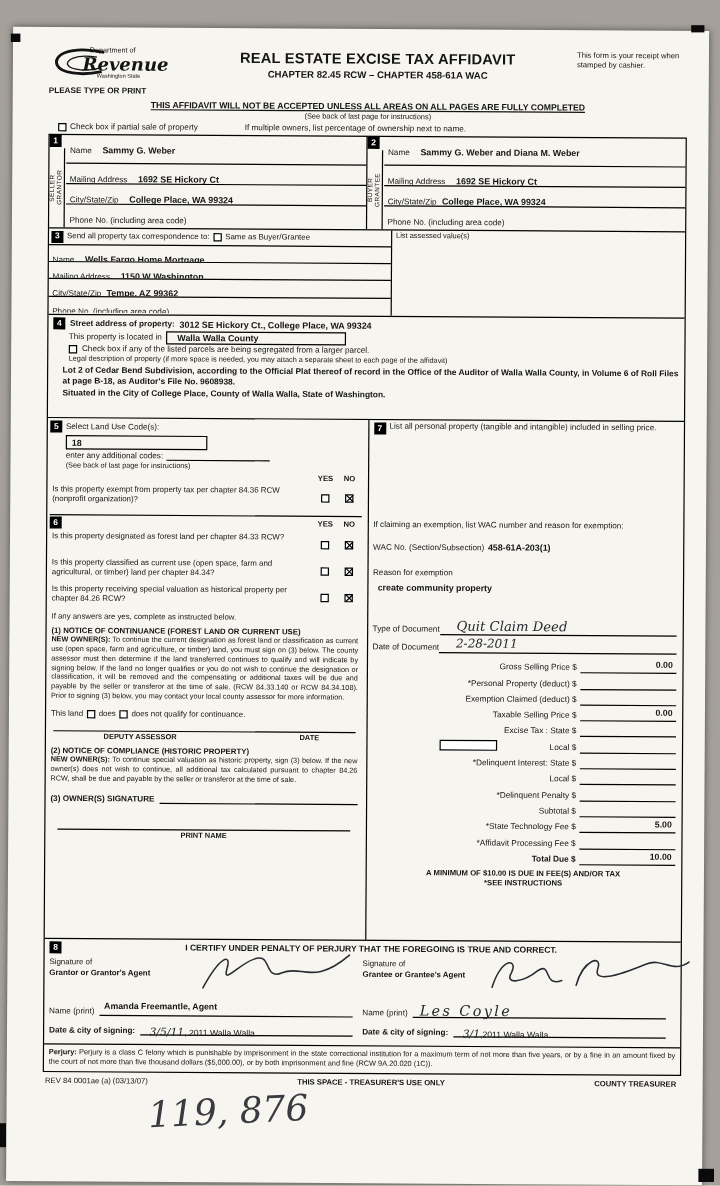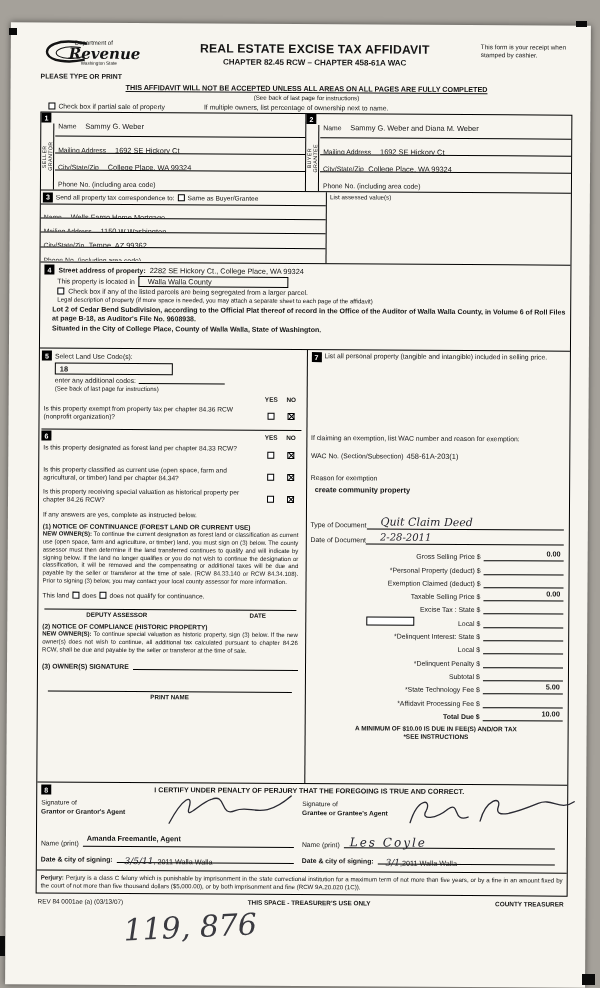--- a/index.html
+++ b/index.html
@@ -9,21 +9,21 @@
            transform:rotate(.35deg); box-shadow:0 0 6px rgba(0,0,0,.55); padding:14px 18px 0 30px; }
   .mark { position:absolute; background:#0a0a0a; z-index:5; }
   .m-tl{left:9px;top:28px;width:8px;height:7px}
   .m-tr{right:13px;top:21px;width:11px;height:6px}
   .m-bl{left:0;top:936px;width:5px;height:20px}
   .m-br{right:5px;bottom:3px;width:13px;height:11px}
 
   .b{font-weight:bold}
   .lab{font-size:6.8px}
   .tiny{font-size:6.1px}
-  .val{font-size:7.4px;font-weight:normal}
+  .val{font-size:7.4px;font-weight:bold}
   .hand{font-family:"DejaVu Serif",serif;font-style:italic;color:#26262e}
   .badge{display:inline-flex;align-items:center;justify-content:center;width:10px;height:10px;background:#000;color:#fff;
          font-size:7px;font-weight:bold;flex:none}
   .cb{display:inline-block;width:7px;height:7px;border:1px solid #000;position:relative;vertical-align:middle;background:#fff;flex:none}
   .cb.checked::before,.cb.checked::after{content:"";position:absolute;left:-1px;top:2px;width:8px;height:1px;background:#000}
   .cb.checked::before{transform:rotate(45deg)}
   .cb.checked::after{transform:rotate(-45deg)}
 
   
   .hdr{display:flex;align-items:flex-start}
@@ -63,21 +63,21 @@
   .s3l .field{height:14.6px;padding-top:1px}
   .s3m{width:28%;border-right:1px solid #000;padding:1px 3px}
   .s3m-h{font-size:5.9px;line-height:1.2}
   .parcel-print{font-size:7px;border-bottom:1px solid #000;margin-top:3px;padding-left:2px}
   .parcel-hand{font-size:12.5px;border-bottom:1px solid #000;padding-left:4px;letter-spacing:1px}
   .s3r{width:18%;padding:1px 3px;font-size:6.2px}
 
   
   .s4{height:86px;border-bottom:1px solid #000;padding:1px 4px}
   .s4row{display:flex;align-items:center;gap:4px;margin-top:1px}
-  .loc-box{display:inline-block;border:1px solid #000;min-width:150px;padding:0 8px;font-size:7.4px;font-weight:normal}
+  .loc-box{display:inline-block;border:1px solid #000;min-width:150px;padding:0 8px;font-size:7.4px;font-weight:bold}
   .legal-text{font-size:7px;font-weight:bold;line-height:1.3;margin:2px 0 0 8px}
   .situated{font-size:7px;font-weight:bold;margin:2px 0 0 8px}
 
   
   .s567{display:flex;height:434px;border-bottom:1px solid #000}
   .col5{width:50.5%;border-right:1px solid #000;padding:2px 5px 0 2px;overflow:hidden}
   .col7{width:49.5%;padding:2px 5px 0 4px;overflow:hidden}
   .h5{display:flex;gap:3px;align-items:center}
   .code-box{width:118px;height:12px;border:1px solid #000;font-size:7.4px;font-weight:bold;padding:1px 0 0 4px;margin:2px 0 2px 13px}
   .addl{margin-left:13px;display:flex;align-items:flex-end}
@@ -223,21 +223,21 @@
       </div>
       <div class="s3r">
         <span>List assessed value(s)</span>
       </div>
     </div>
 
     <div class="s4">
       <div class="s4row">
         <span class="badge">4</span>
         <span class="lab b">Street address of property:</span>
-        <span class="val">2282 SE Hickory Ct., College Place, WA  99324</span>
+        <span class="val">3012 SE Hickory Ct., College Place, WA  99324</span>
       </div>
       <div class="s4row" style="margin-left:13px">
         <span class="lab">This property is located in</span>
         <span class="loc-box">Walla Walla County</span>
       </div>
       <div class="s4row" style="margin-left:13px">
         <span class="cb"></span>
         <span class="lab">Check box if any of the listed parcels are being segregated from a larger parcel.</span>
       </div>
       <div class="s4row" style="margin-left:13px">

